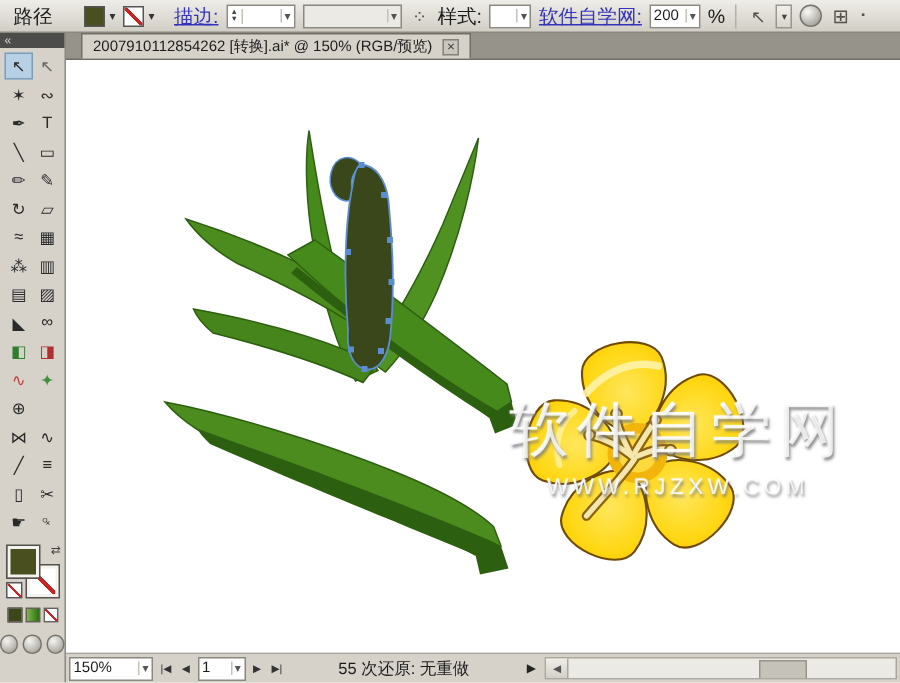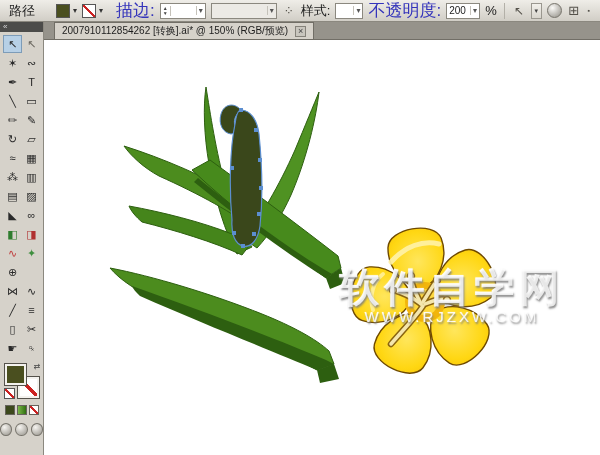--- a/index.html
+++ b/index.html
@@ -8,21 +8,21 @@
     font-family:"Liberation Sans","DejaVu Sans",sans-serif;
     font-size:11px;background:#d6d2ca;color:#1c1c1c;
   }
   
   .control-bar{
     height:22px;box-sizing:border-box;display:flex;align-items:center;gap:5px;
     padding:0 5px;background:linear-gradient(#efede8,#d1cec6);
     border-bottom:1px solid #8b887f;
   }
   .cb-label{font-size:13px;white-space:nowrap}
-  .cb-link{font-size:17px;color:#3434bb;white-space:nowrap;cursor:pointer}
+  .cb-link{font-size:13px;color:#3434bb;text-decoration:underline;white-space:nowrap;cursor:pointer}
   .swatch{width:14px;height:14px;border:1px solid #555;box-sizing:border-box;background:#fff}
   .swatch.none{background:linear-gradient(45deg,transparent 43%,#cc2222 43%,#cc2222 57%,transparent 57%),#fff}
   .drop-arrow{font-size:8px;color:#333;margin-left:-2px}
   .drop-arrow::after{content:"▾"}
   .combo{
     background:#fff;border:1px solid #8b887f;height:16px;box-sizing:border-box;
     display:flex;align-items:center;font-size:10px;padding:0 2px;gap:3px;white-space:nowrap;
   }
   .combo .arw{margin-left:auto;border-left:1px solid #c5c2ba;padding-left:2px;font-size:8px;color:#555}
   .combo .arw::after{content:"▾"}
@@ -59,22 +59,22 @@
   
   .right-col{flex:1;display:flex;flex-direction:column;min-width:0}
   .tab-bar{height:18px;flex:none;background:#96938b;display:flex;align-items:flex-end;padding-left:10px;border-bottom:1px solid #716e66;box-sizing:border-box}
   .doc-tab{background:#d6d2ca;border:1px solid #716e66;border-bottom:none;height:16px;display:flex;align-items:center;
     padding:0 7px;font-size:10px;gap:7px;white-space:nowrap;cursor:pointer}
   .tab-close{width:11px;height:11px;box-sizing:border-box;border:1px solid #85827a;background:#c9c6be;
     font-size:9px;line-height:8px;text-align:center;color:#444;cursor:pointer}
   .canvas{position:relative;flex:1;background:#ffffff;overflow:hidden}
   .watermark{position:absolute;left:286px;top:226px;width:244px;text-align:center;pointer-events:none;
     color:rgba(255,255,255,0.78);text-shadow:1px 2px 2px rgba(125,125,125,0.85),0 0 1px rgba(255,255,255,0.9)}
-  .wm1{font-size:40px;font-weight:bold;letter-spacing:5px;line-height:1.05;white-space:nowrap}
-  .wm2{font-size:15px;letter-spacing:3px;margin-top:0;white-space:nowrap}
+  .wm1{font-size:40px;font-weight:normal;letter-spacing:5px;line-height:1.05;white-space:nowrap}
+  .wm2{font-size:15px;letter-spacing:3px;margin-top:8px;white-space:nowrap}
   
   .status-bar{height:20px;flex:none;background:#d6d2ca;border-top:1px solid #a8a59d;display:flex;align-items:center;padding:0 2px;gap:3px;box-sizing:border-box}
   .zoom-combo{width:56px;flex:none}
   .page-combo{width:32px;flex:none}
   .nav-btn{font-size:7px;color:#333;padding:0 2px;cursor:pointer;white-space:nowrap}
   .undo-status{width:152px;flex:none;text-align:center;font-size:11px;white-space:nowrap;overflow:hidden}
   .flyout{font-size:8px;color:#222;padding:0 3px;cursor:pointer}
   .hscroll{flex:1;height:15px;box-sizing:border-box;background:#eceae5;border:1px solid #aaa79f;position:relative;display:flex;align-items:stretch;overflow:hidden}
   .scroll-btn{width:14px;font-size:7px;color:#555;background:linear-gradient(#f0eee9,#d3d0c8);border-right:1px solid #aaa79f;
     display:flex;align-items:center;justify-content:center;cursor:pointer;flex:none}
@@ -101,21 +101,21 @@
   <span class="combo disabled" style="width:66px">
     <span></span>
     <span class="arw"></span>
   </span>
   <span class="cb-icon">⁘</span>
   <span class="cb-label">样式:</span>
   <span class="combo" style="width:28px">
     <span></span>
     <span class="arw"></span>
   </span>
-  <span class="cb-link">不透明度:</span>
+  <span class="cb-link">软件自学网:</span>
   <span class="combo" style="width:34px">
     <span>200</span>
     <span class="arw"></span>
   </span>
   <span class="cb-label">%</span>
   <span class="sep"></span>
   <span class="cb-icon">↖</span>
   <span class="mini-drop"></span>
   <span class="sphere"></span>
   <span class="cb-icon" style="font-size:13px">⊞</span>
@@ -370,15 +370,35 @@
           </g>
         </g>
       </svg>
 
       <div class="watermark">
         <div class="wm1">软件自学网</div>
         <div class="wm2">WWW.RJZXW.COM</div>
       </div>
     </div>
 
+    <div class="status-bar">
+      <span class="combo zoom-combo">
+        <span>150%</span>
+        <span class="arw"></span>
+      </span>
+      <span class="nav-btn">|◀</span>
+      <span class="nav-btn">◀</span>
+      <span class="combo page-combo">
+        <span>1</span>
+        <span class="arw"></span>
+      </span>
+      <span class="nav-btn">▶</span>
+      <span class="nav-btn">▶|</span>
+      <span class="undo-status">55 次还原: 无重做</span>
+      <span class="flyout">▶</span>
+      <span class="hscroll">
+        <span class="scroll-btn">◀</span>
+        <span class="scroll-thumb"></span>
+      </span>
+    </div>
 
   </div>
 </div>
 
 </body></html>

